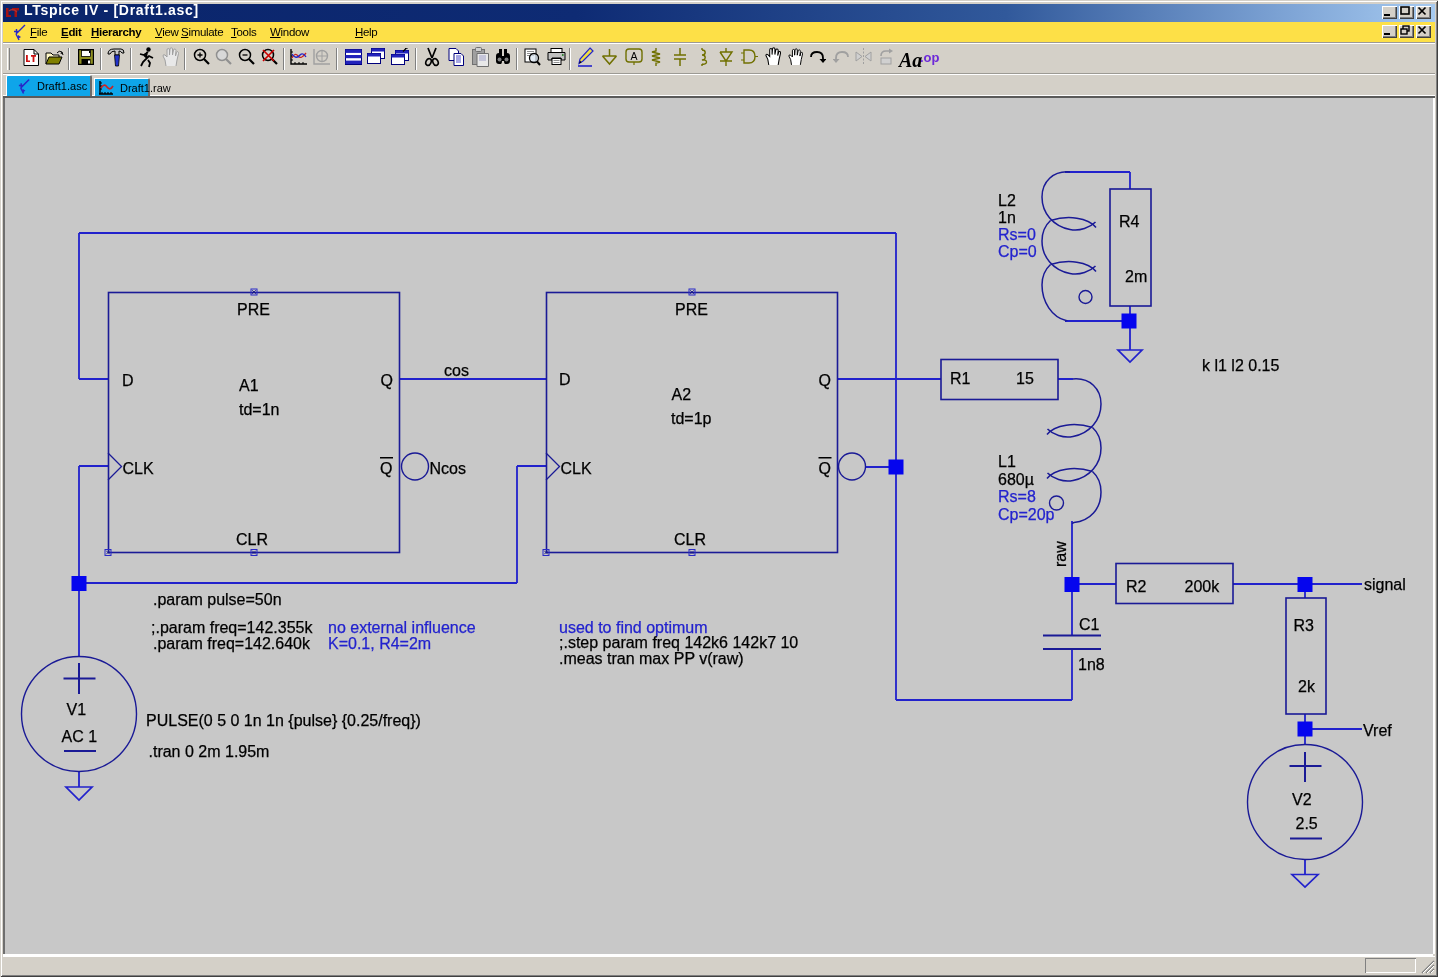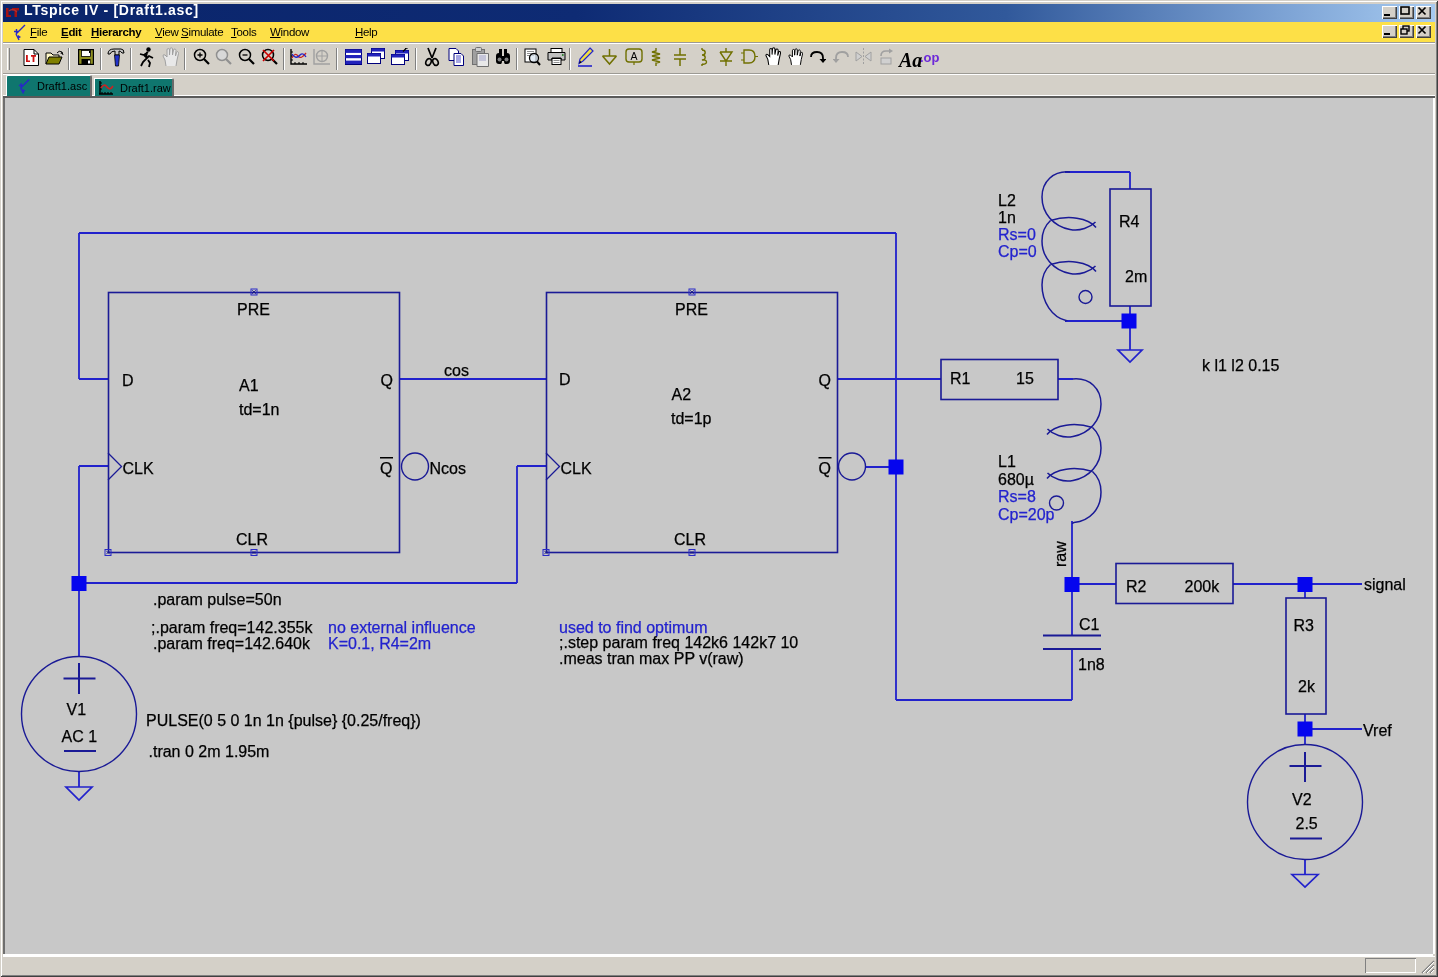--- a/index.html
+++ b/index.html
@@ -19,25 +19,25 @@
   #menubar { left:3px; top:22px; width:1432px; height:20px; background:#fde047; }
   .mitem { top:4px; font-size:11.5px; color:#000; letter-spacing:-0.3px; }
   #menusep { left:3px; top:42px; width:1432px; height:2px;
      border-top:1px solid #9C9A94; border-bottom:1px solid #FFFFFF; }
   #toolbar { left:3px; top:44px; width:1432px; height:29px; background:#D4D0C8; }
   #toolsep { left:3px; top:73px; width:1432px; height:2px;
      border-top:1px solid #9C9A94; border-bottom:1px solid #FFFFFF; }
   .tsep { position:absolute; top:4px; width:2px; height:22px;
      border-left:1px solid #808080; border-right:1px solid #FFFFFF; }
   #tabstrip { left:3px; top:75px; width:1432px; height:21px; background:#D4D0C8; }
-  .tab { position:absolute; background:#0f766e; }
+  .tab { position:absolute; background:#0ea5e9; }
   #tab1 { left:3px; top:0px; width:86px; height:21px;
     border-left:1px solid #FFFFFF; border-top:1px solid #FFFFFF; border-right:2px solid #6A6A6A;
     border-top-right-radius:2px; border-top-left-radius:2px; z-index:3; }
-  #tab2 { left:91px; top:3px; width:80px; height:18px;
+  #tab2 { left:91px; top:3px; width:56px; height:18px;
     border-left:1px solid #FFFFFF; border-top:1px solid #FFFFFF; border-right:2px solid #6A6A6A;
     border-top-right-radius:2px; z-index:2; }
   .tabtext { position:absolute; font-size:11px; color:#000; top:4px; }
   #tabline { left:3px; top:96px; width:1432px; height:2px; background:#5A5A5A; }
   #client { left:5px; top:98px; width:1428px; height:856px; background:#C8C8C8; }
   #clientR { left:1433px; top:98px; width:2px; height:856px; background:#FFFFFF; }
   #statusbar { left:3px; top:956px; width:1432px; height:19px; background:#D4D0C8; border-top:1px solid #FFFFFF; }
   #statbox { left:1365px; top:958px; width:51px; height:15px;
      box-shadow: inset 1px 1px 0 #808080, inset -1px -1px 0 #FFFFFF; }
   svg { position:absolute; left:0; top:0; }

